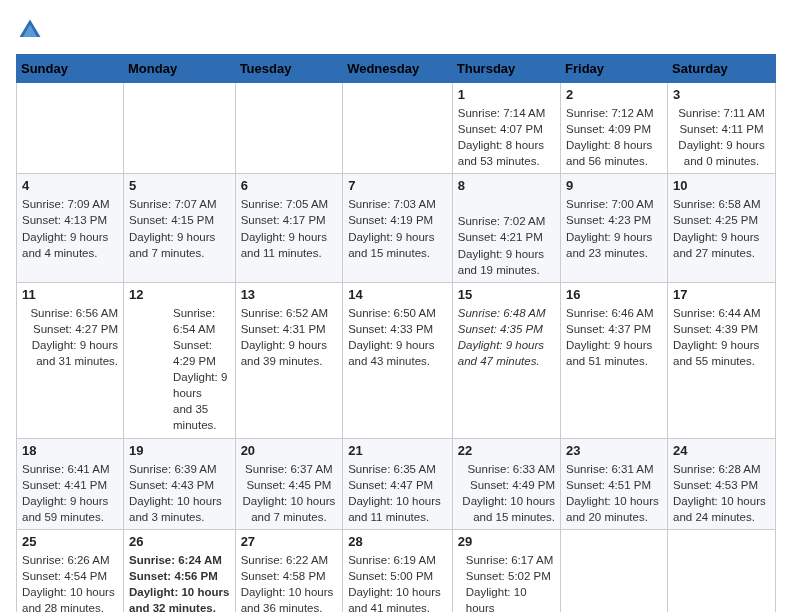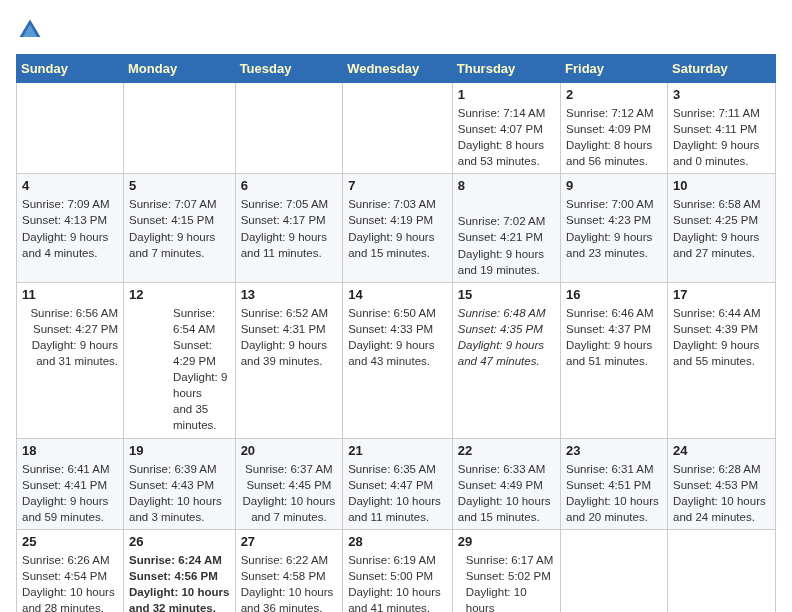--- a/index.html
+++ b/index.html
@@ -50,21 +50,21 @@
       color: #555;
       margin-top: 2px;
     }
     .calendar {
       width: 100%;
       border-collapse: collapse;
       font-size: 11.5px;
     }
     .calendar th {
       background-color: #2e6db4;
-      color: #fef9c3;
+      color: #000000;
       padding: 6px 4px;
       text-align: left;
       font-size: 13px;
       font-weight: bold;
       border: 1px solid #2e6db4;
       margin-left: 43px;
     }
     .calendar td {
       border: 1px solid #ccc;
       vertical-align: top;
@@ -137,21 +137,21 @@
         </td>
         <td>
           <div class="day-number">2</div>
           <div class="day-info" style="white-space: pre-line;">Sunrise: 7:12 AM
 Sunset: 4:09 PM
 Daylight: 8 hours
 and 56 minutes.</div>
         </td>
         <td>
           <div class="day-number">3</div>
-          <div class="day-info" style="white-space: pre-line;">Sunrise: 7:11 AM
+          <div class="day-info" style="white-space: pre-line; text-align: center;">Sunrise: 7:11 AM
 Sunset: 4:11 PM
 Daylight: 9 hours
 and 0 minutes.</div>
         </td>
       </tr>
       <tr>
         <td>
           <div class="day-number">4</div>
           <div class="day-info" style="white-space: pre-line;">Sunrise: 7:09 AM
 Sunset: 4:13 PM
@@ -276,21 +276,21 @@
         </td>
         <td>
           <div class="day-number">21</div>
           <div class="day-info" style="white-space: pre-line;">Sunrise: 6:35 AM
 Sunset: 4:47 PM
 Daylight: 10 hours
 and 11 minutes.</div>
         </td>
         <td>
           <div class="day-number">22</div>
-          <div class="day-info" style="white-space: pre-line;">Sunrise: 6:33 AM
+          <div class="day-info" style="white-space: pre-line; text-align: right;">Sunrise: 6:33 AM
 Sunset: 4:49 PM
 Daylight: 10 hours
 and 15 minutes.</div>
         </td>
         <td>
           <div class="day-number">23</div>
           <div class="day-info" style="white-space: pre-line;">Sunrise: 6:31 AM
 Sunset: 4:51 PM
 Daylight: 10 hours
 and 20 minutes.</div>

